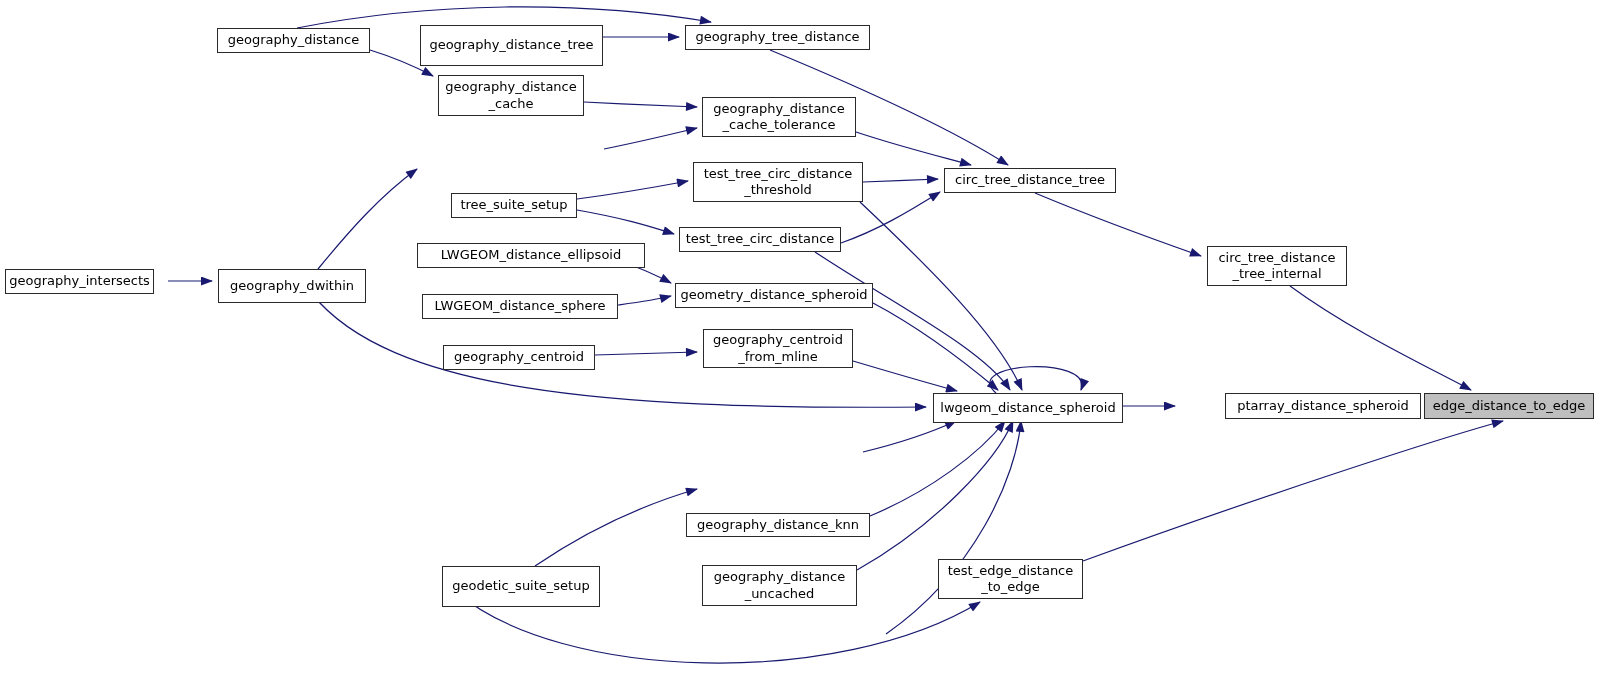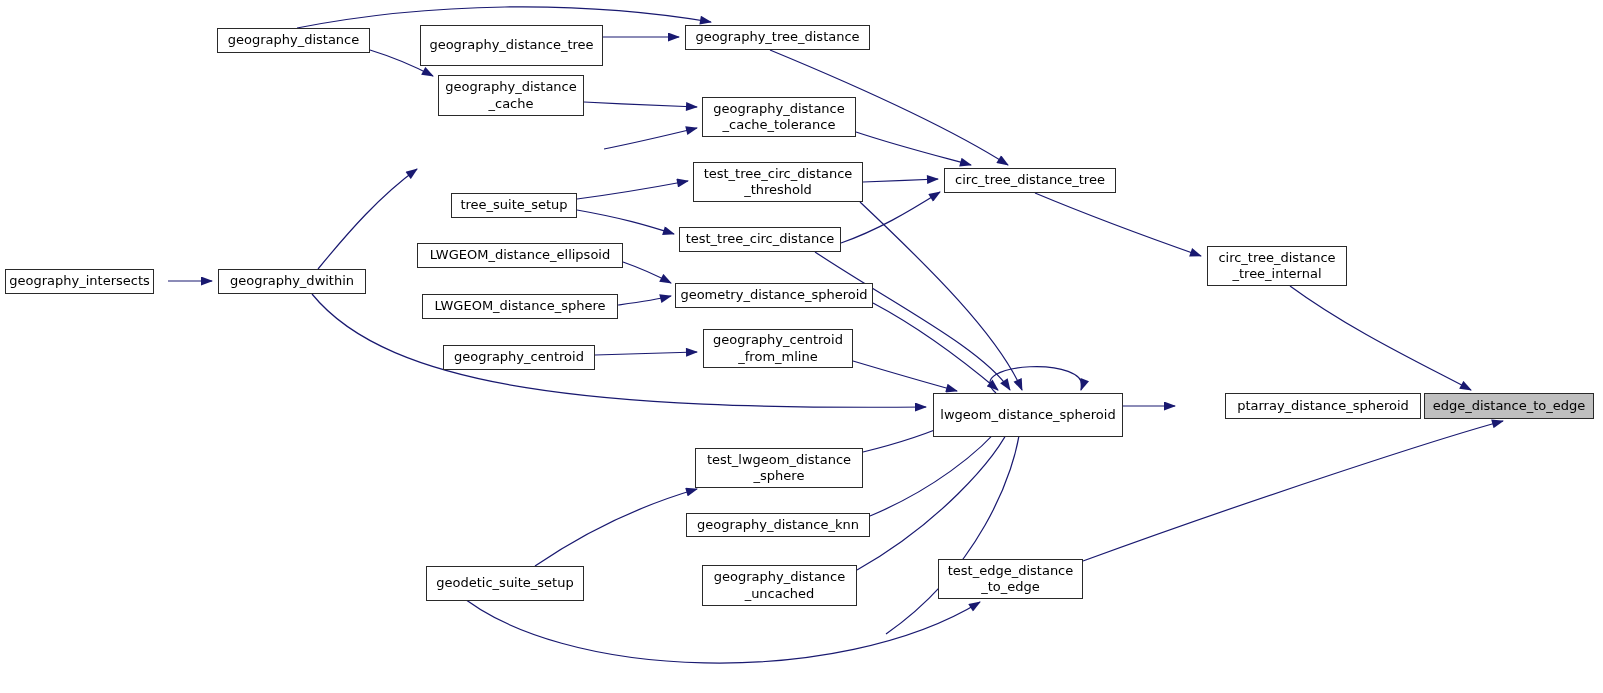--- a/index.html
+++ b/index.html
@@ -87,45 +87,43 @@
       <path d="M1377 406 C1393 406 1404 406 1418 406" class="edge" marker-end="url(#arrow)"></path>
       <path d="M863 452 C900 443 930 433 956 421" class="edge" marker-end="url(#arrow)"></path>
       <path d="M870 516 C930 491 980 453 1005 421" class="edge" marker-end="url(#arrow)"></path>
       <path d="M857 570 C935 526 996 461 1013 421" class="edge" marker-end="url(#arrow)"></path>
       <path d="M886 634 C975 572 1016 477 1021 421" class="edge" marker-end="url(#arrow)"></path>
       <path d="M535 566 C585 532 642 505 697 489" class="edge" marker-end="url(#arrow)"></path>
       <path d="M455 591 C560 682 840 688 980 602" class="edge" marker-end="url(#arrow)"></path>
       <path d="M1083 561 C1250 500 1440 438 1503 421" class="edge" marker-end="url(#arrow)"></path>
     </svg>
 <div class="node" style="left: 5px; top: 269px; width: 149px; height: 25px;"><span>geography_intersects</span></div>
-    <div class="node" style="left: 218px; top: 269px; width: 148px; height: 25px;"><span>geography_dwithin</span></div>
+    <div class="node" style="left: 218px; top: 269px; width: 148px; height: 34px;"><span>geography_dwithin</span></div>
     <div class="node" style="left: 217px; top: 28px; width: 153px; height: 25px;"><span>geography_distance</span></div>
     <div class="node" style="left: 420px; top: 25px; width: 183px; height: 41px;"><span>geography_distance_tree</span></div>
     <div class="node" style="left: 685px; top: 25px; width: 185px; height: 25px;"><span>geography_tree_distance</span></div>
     <div class="node" style="left: 438px; top: 75px; width: 146px; height: 41px;"><span>geography_distance
 _cache</span></div>
     <div class="node" style="left: 702px; top: 97px; width: 154px; height: 40px;"><span>geography_distance
 _cache_tolerance</span></div>
     <div class="node" style="left: 451px; top: 193px; width: 126px; height: 25px;"><span>tree_suite_setup</span></div>
     <div class="node" style="left: 693px; top: 162px; width: 170px; height: 40px;"><span>test_tree_circ_distance
 _threshold</span></div>
     <div class="node" style="left: 679px; top: 227px; width: 162px; height: 25px;"><span>test_tree_circ_distance</span></div>
     <div class="node" style="left: 944px; top: 168px; width: 172px; height: 25px;"><span>circ_tree_distance_tree</span></div>
-    <div class="node" style="left: 417px; top: 243px; width: 206px; height: 25px;"><span>LWGEOM_distance_ellipsoid</span></div>
+    <div class="node" style="left: 417px; top: 243px; width: 228px; height: 25px;"><span>LWGEOM_distance_ellipsoid</span></div>
     <div class="node" style="left: 422px; top: 294px; width: 196px; height: 25px;"><span>LWGEOM_distance_sphere</span></div>
     <div class="node" style="left: 675px; top: 283px; width: 198px; height: 25px;"><span>geometry_distance_spheroid</span></div>
     <div class="node" style="left: 1207px; top: 246px; width: 140px; height: 40px;"><span>circ_tree_distance
 _tree_internal</span></div>
     <div class="node" style="left: 443px; top: 345px; width: 152px; height: 25px;"><span>geography_centroid</span></div>
     <div class="node" style="left: 703px; top: 329px; width: 150px; height: 39px;"><span>geography_centroid
 _from_mline</span></div>
-    <div class="node" style="left: 933px; top: 393px; width: 190px; height: 44px;"><span>lwgeom_distance_spheroid</span></div>
+    <div class="node" style="left: 933px; top: 393px; width: 190px; height: 30px;"><span>lwgeom_distance_spheroid</span></div>
     <div class="node" style="left: 1181px; top: 393px; width: 196px; height: 26px; margin-left: 44px;"><span>ptarray_distance_spheroid</span></div>
     <div class="node highlight" style="left: 1424px; top: 393px; width: 170px; height: 26px;"><span>edge_distance_to_edge</span></div>
-    <div class="node" style="left: 695px; top: 448px; width: 168px; height: 40px;"><span>test_lwgeom_distance
-_sphere</span></div>
     <div class="node" style="left: 686px; top: 513px; width: 184px; height: 24px;"><span>geography_distance_knn</span></div>
-    <div class="node" style="left: 426px; top: 566px; width: 158px; height: 35px;"><span>geodetic_suite_setup</span></div>
+    <div class="node" style="left: 442px; top: 566px; width: 158px; height: 41px;"><span>geodetic_suite_setup</span></div>
     <div class="node" style="left: 702px; top: 565px; width: 155px; height: 41px;"><span>geography_distance
 _uncached</span></div>
     <div class="node" style="left: 938px; top: 559px; width: 145px; height: 40px;"><span>test_edge_distance
 _to_edge</span></div>
   </div>
 
 </body></html>

